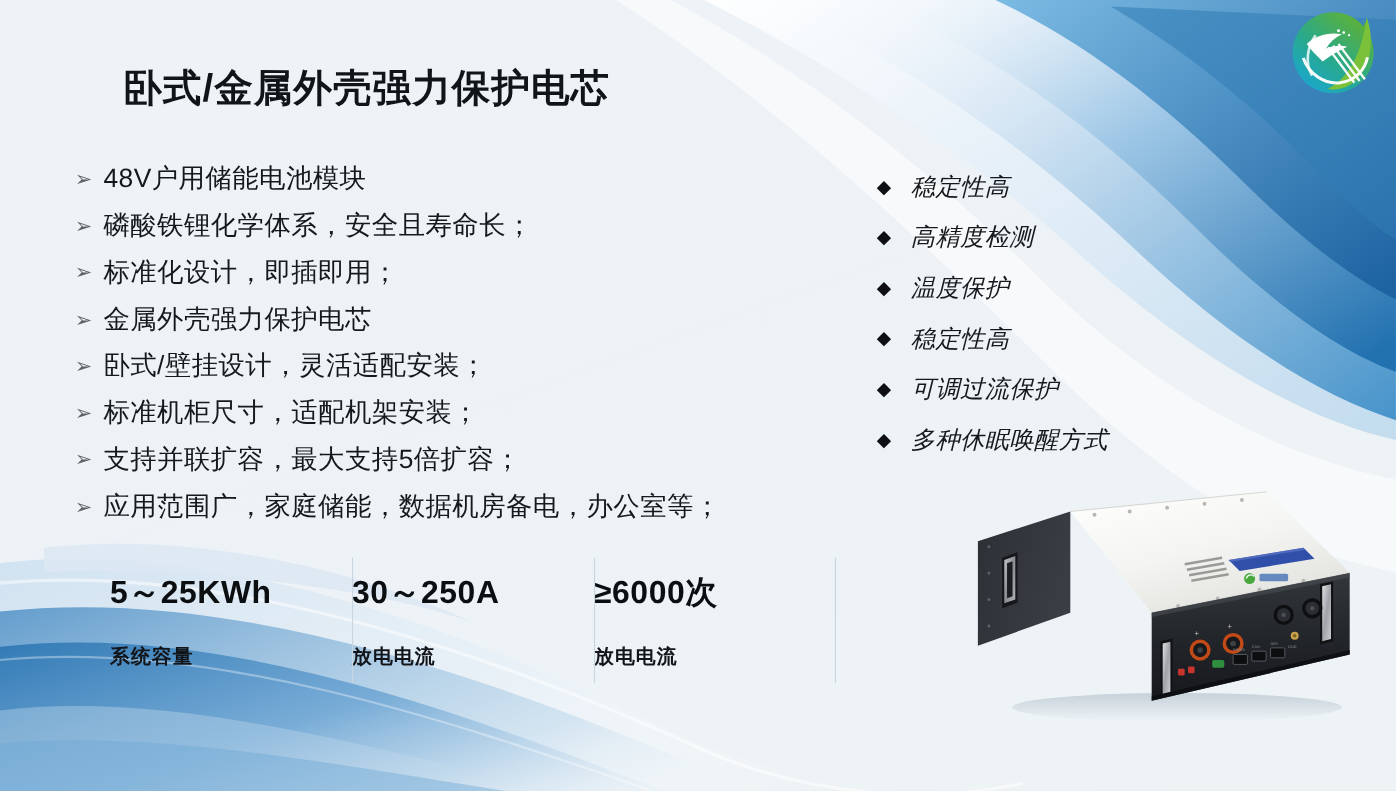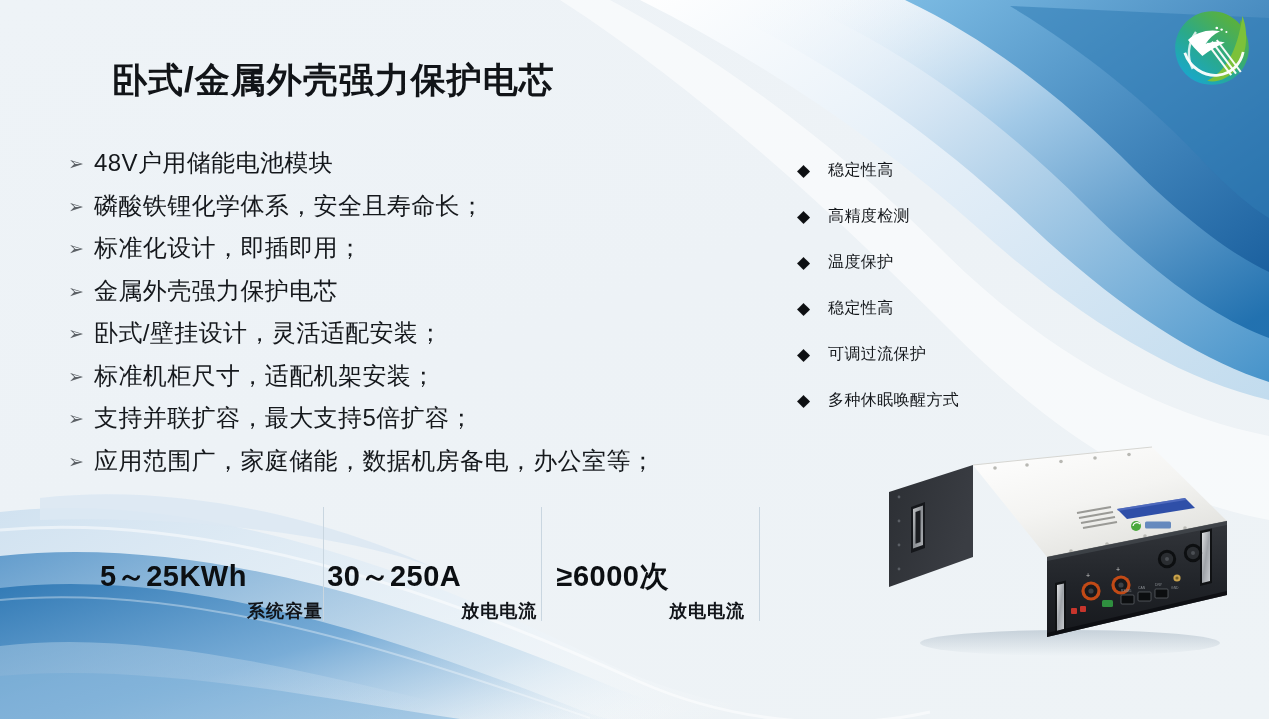--- a/index.html
+++ b/index.html
@@ -56,34 +56,34 @@
   .ri{
     display:flex;align-items:flex-start;
     margin-bottom:22px;
   }
   .ri .mk{
     width:31px;flex:0 0 31px;
     font-size:17px;line-height:24px;color:#0d0f12;
     font-family:"DejaVu Sans",sans-serif;
   }
   .ri .tx{
-    font-size:16px;line-height:24px;color:#15181c;
-    letter-spacing:.4px;white-space:nowrap;
+    font-size:22px;line-height:24px;color:#15181c;
+    letter-spacing:.4px;white-space:nowrap;font-style:italic;
   }
 
   
   #stats{
     position:absolute;left:100px;top:505px;
     width:660px;height:118px;
     display:flex;
   }
   .stat{
     flex:1 1 0;
-    display:flex;
-    align-items:flex-end;justify-content:center;
+    display:flex;flex-direction:column;
+    align-items:flex-start;justify-content:center;
     position:relative;
   }
   .stat + .stat::before{
     content:"";position:absolute;left:0;top:2px;bottom:2px;
     width:1px;background:#c9d6e0;
   }
   #stats::after{
     content:"";position:absolute;right:0;top:2px;bottom:2px;
     width:1px;background:#c9d6e0;
   }

